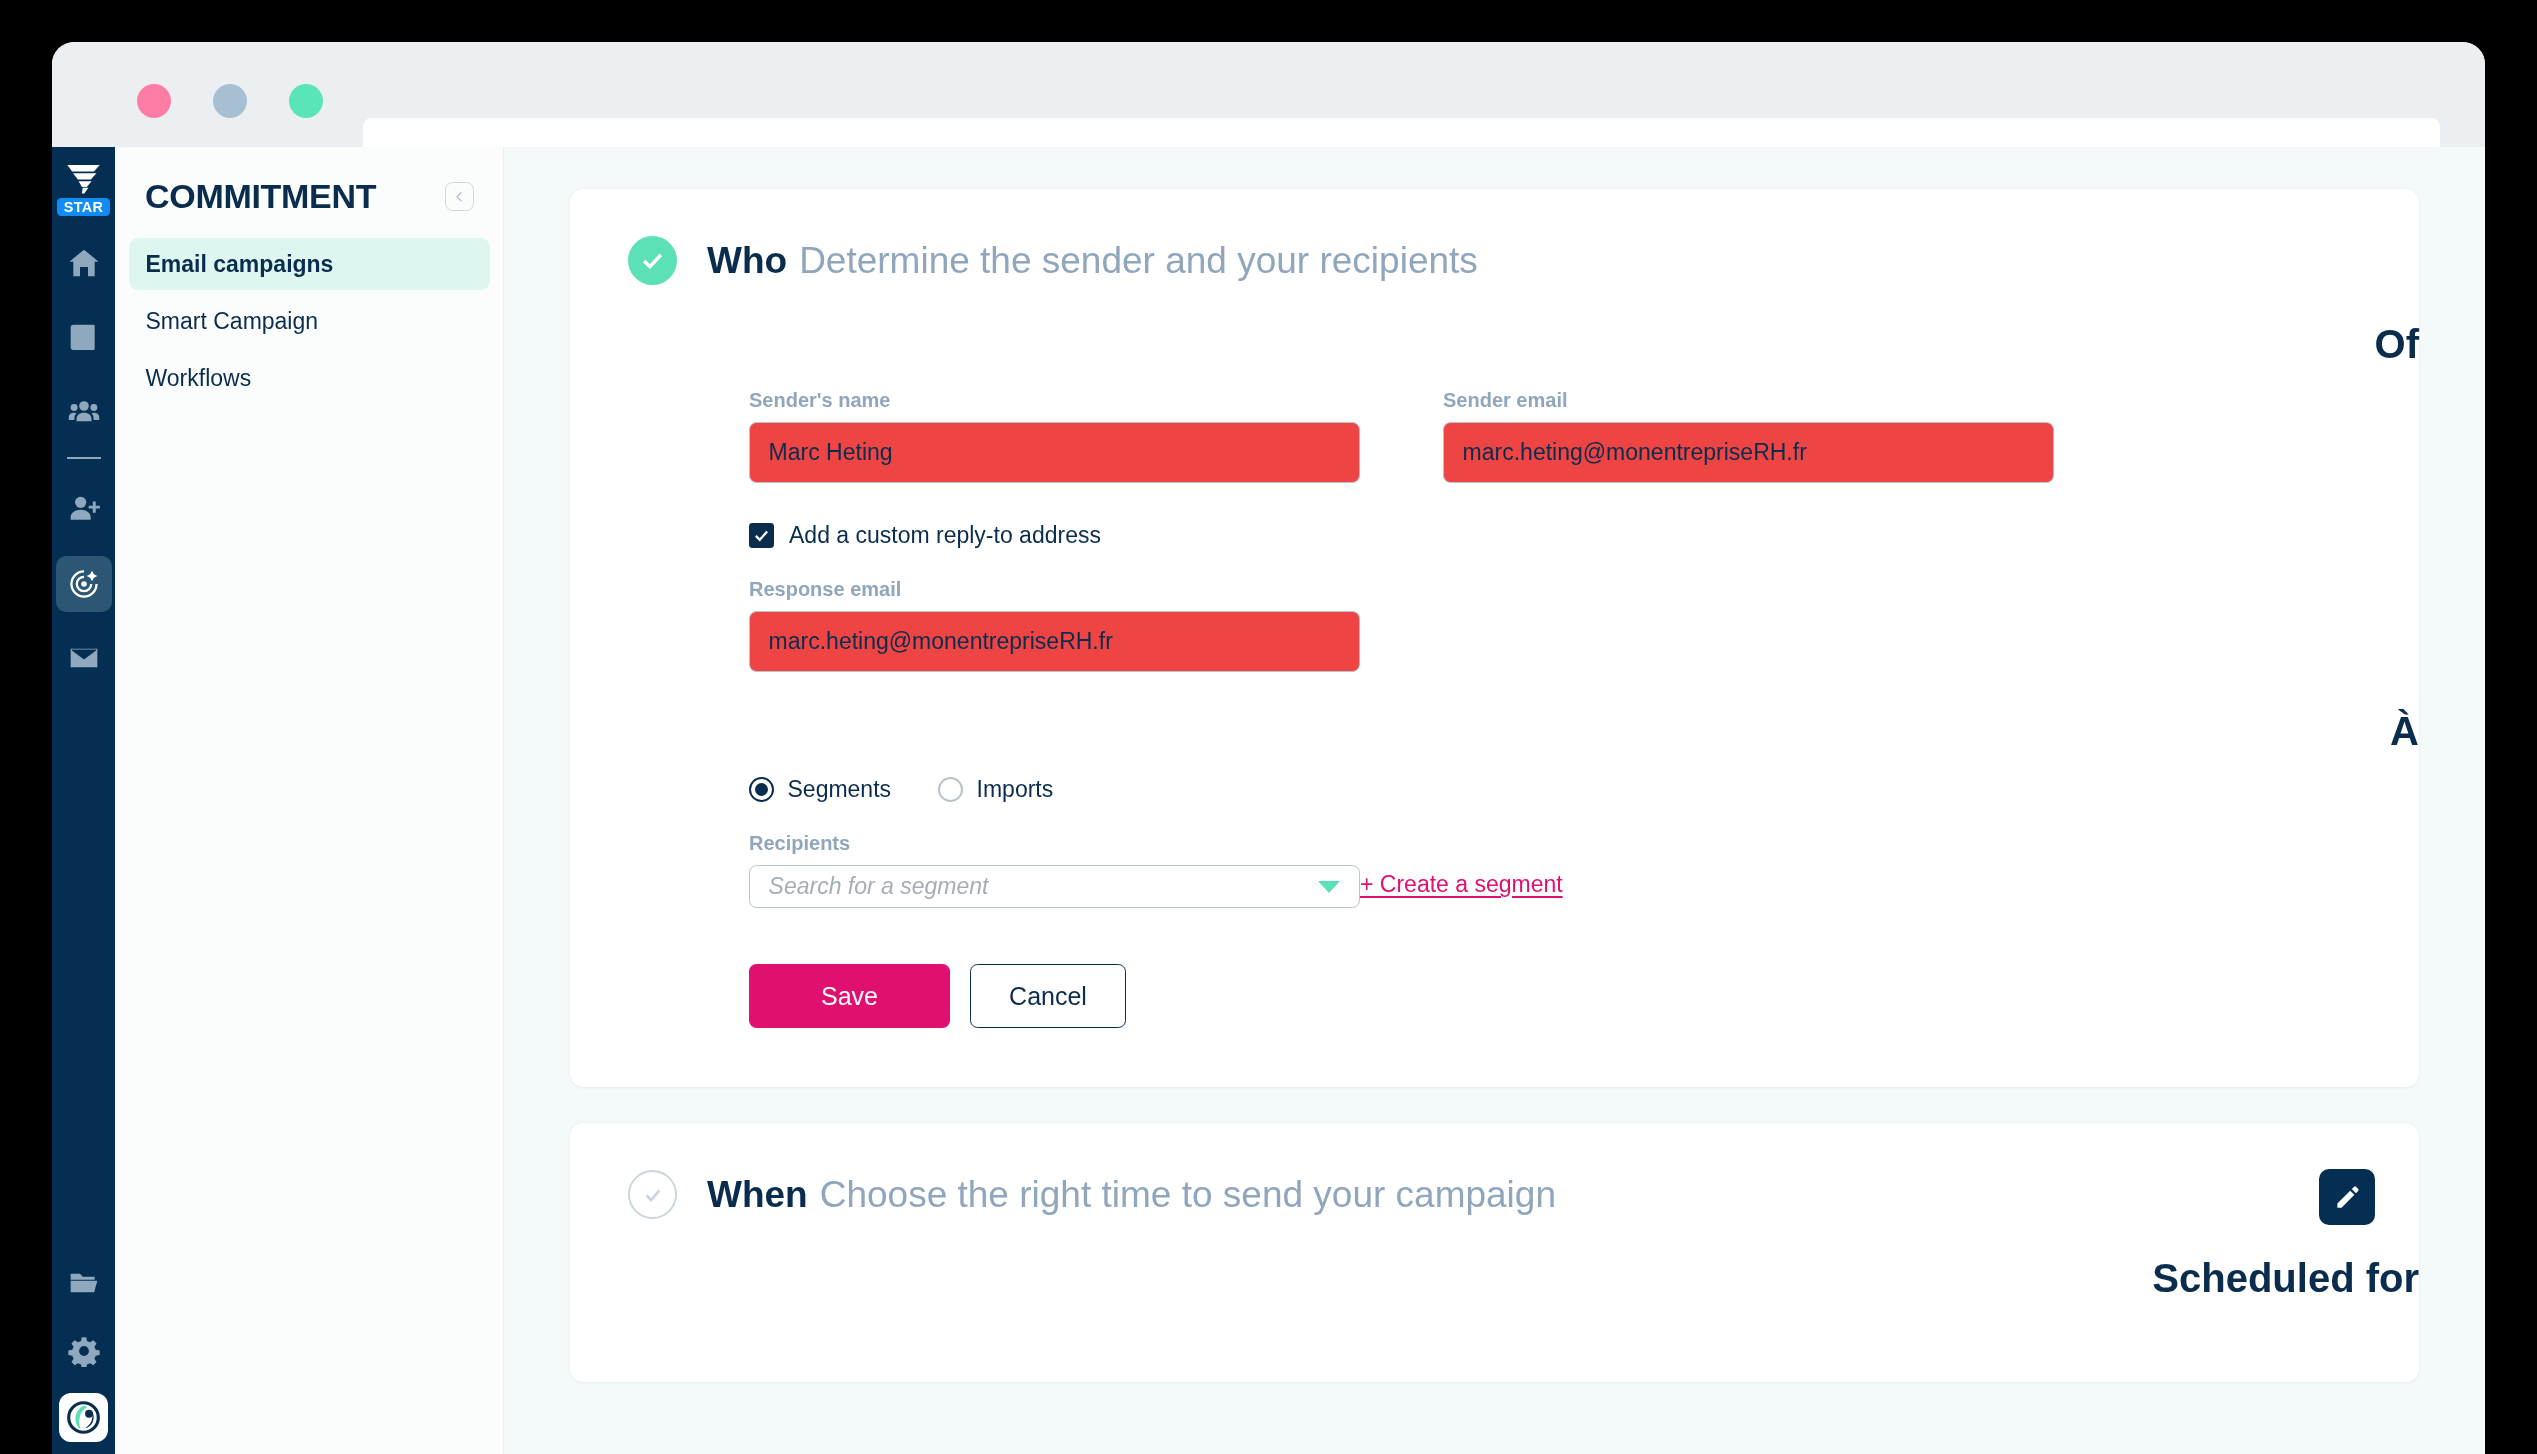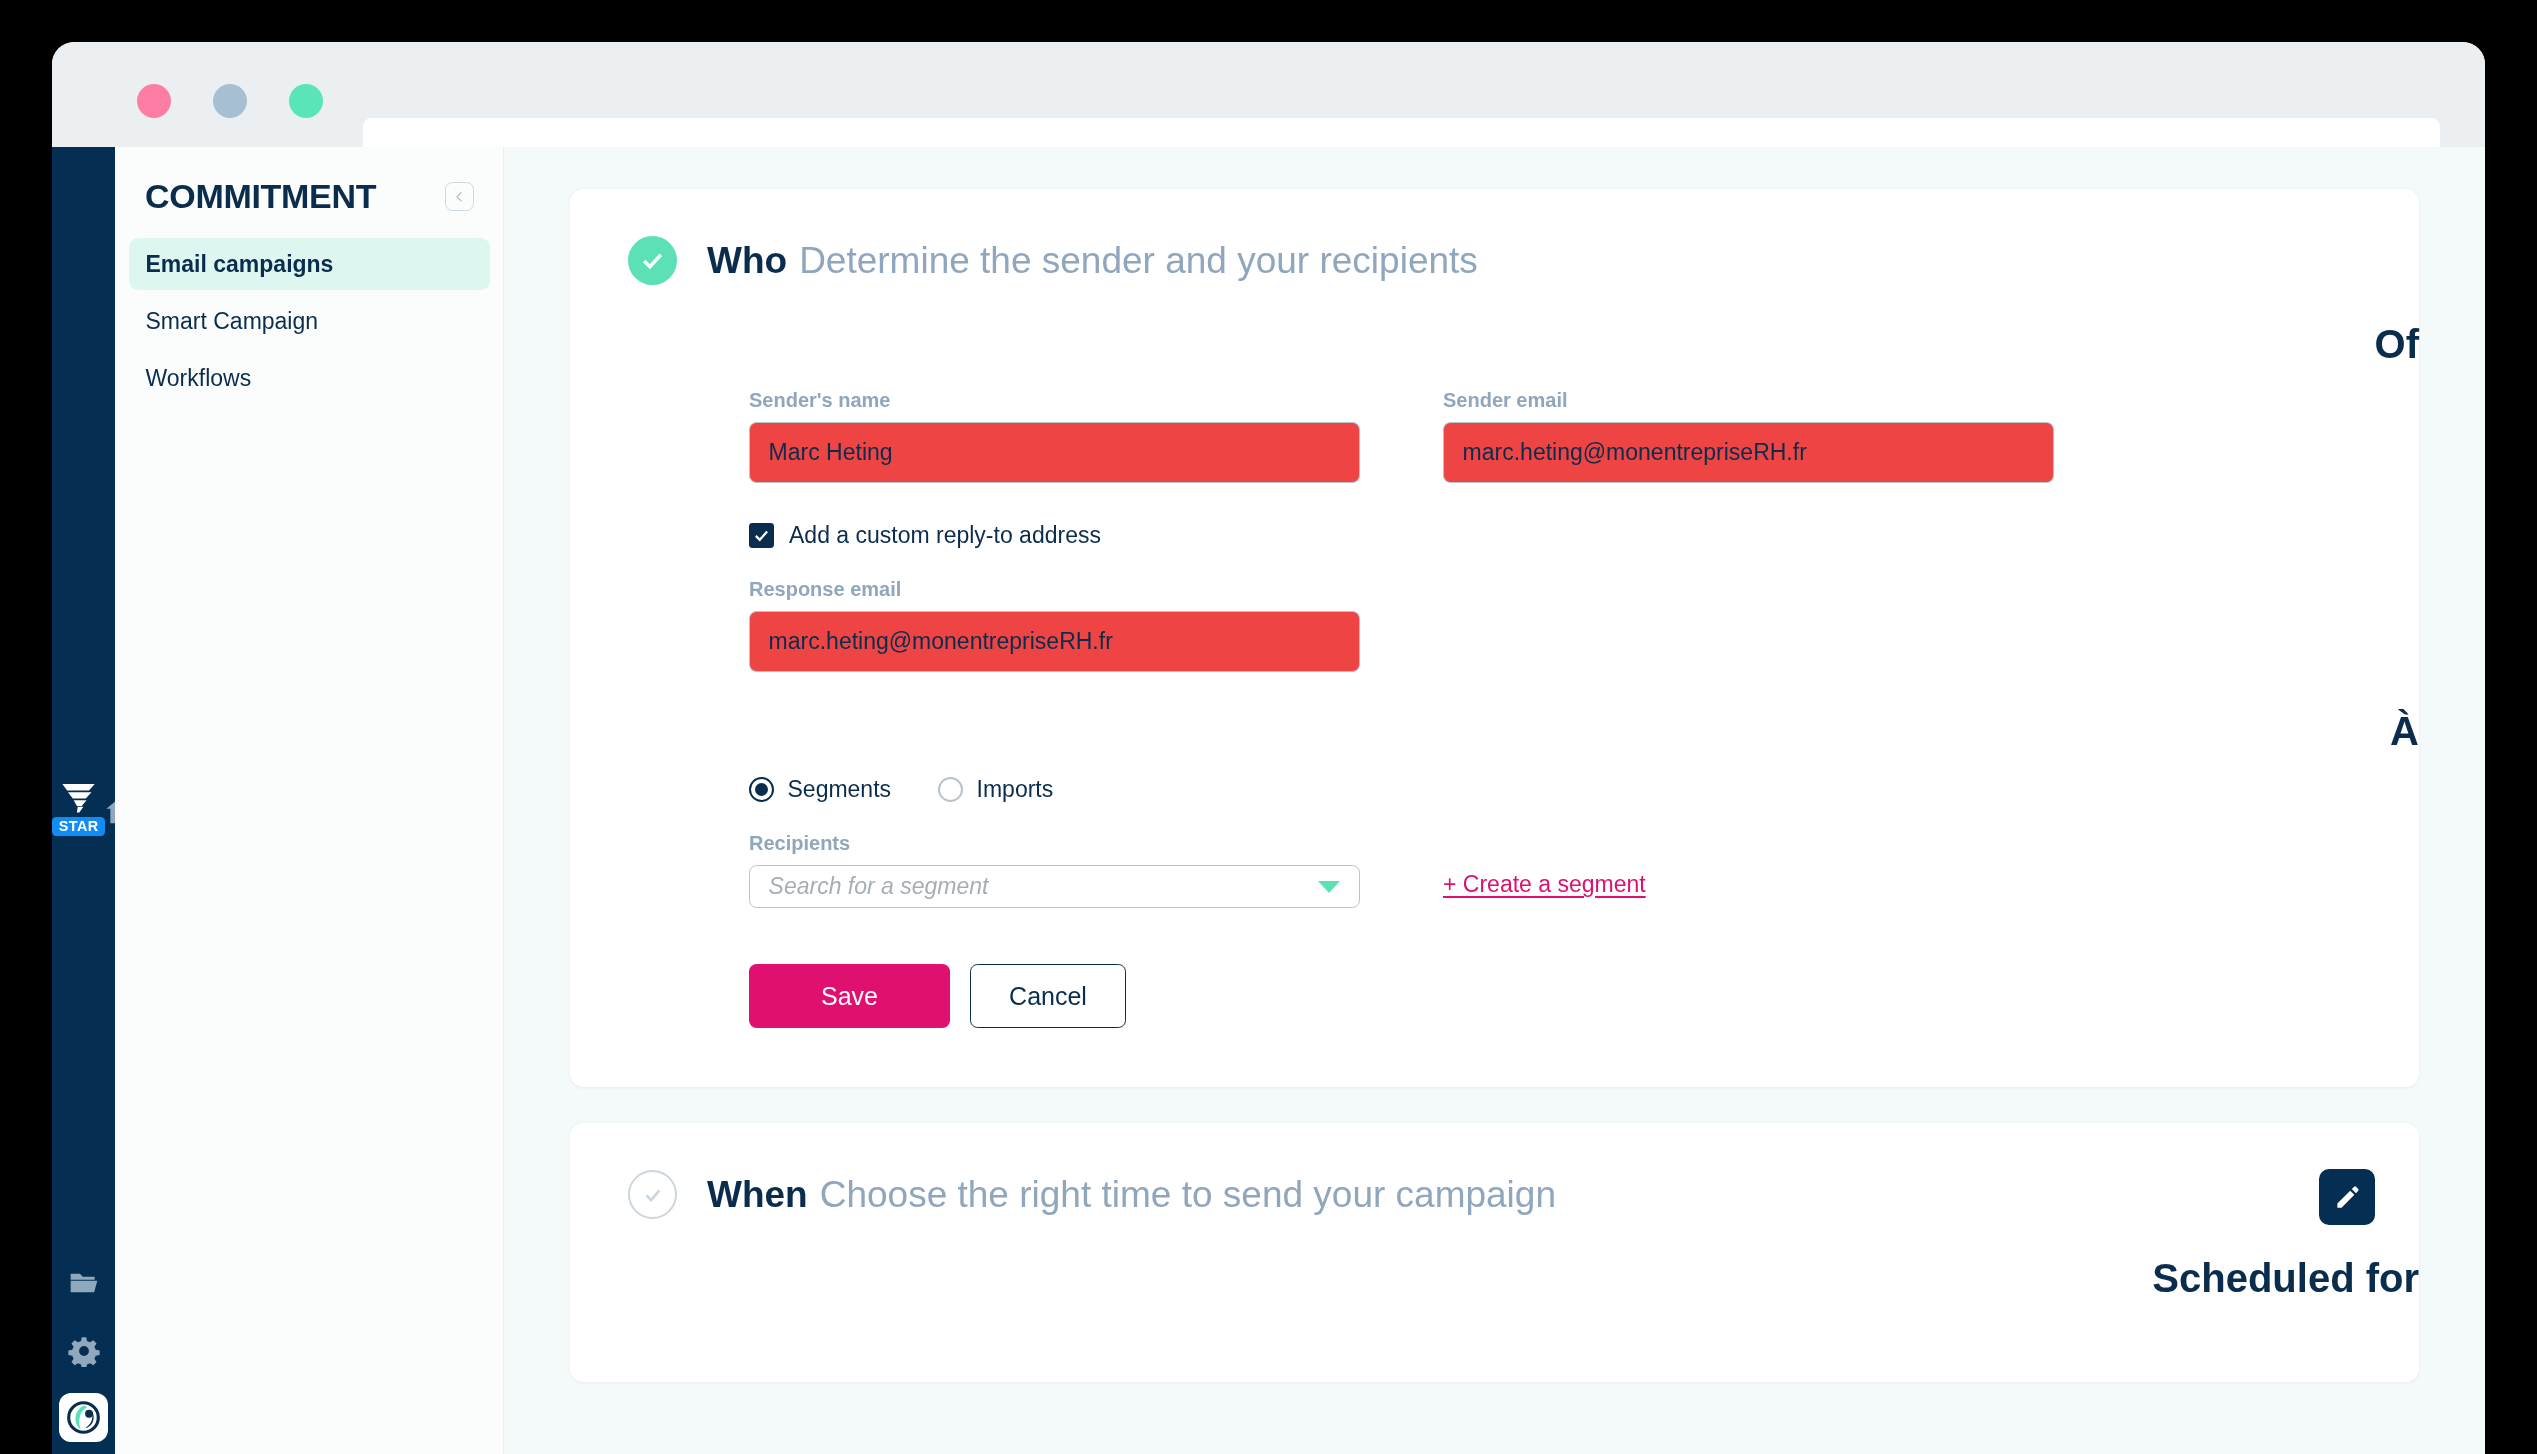--- a/index.html
+++ b/index.html
@@ -66,21 +66,21 @@
     height: 1308px;
     background: #f4f9f9;
     display: flex;
   }
 
   
   #icon-rail {
     width: 63px;
     background: #052f52;
     display: flex;
-    flex-direction: row;
+    flex-direction: column;
     align-items: center;
     flex-shrink: 0;
     position: relative;
   }
   .brand-block {
     margin-top: 13.5px;
     display: flex;
     flex-direction: column;
     align-items: center;
   }
@@ -316,21 +316,20 @@
     right: 20px;
     top: 50%;
     transform: translateY(-50%);
     width: 0; height: 0;
     border-left: 11px solid transparent;
     border-right: 11px solid transparent;
     border-top: 12.7px solid #5ce0b7;
     pointer-events: none;
   }
   #create-segment-link {
-    margin-left: 83px;
     margin-bottom: 10px;
     font-size: 23px;
     color: #e01070;
     text-decoration: underline;
     text-underline-offset: 4.2px;
     cursor: pointer;
     white-space: nowrap;
   }
 
   .button-row { display: flex; margin-top: 56px; }

